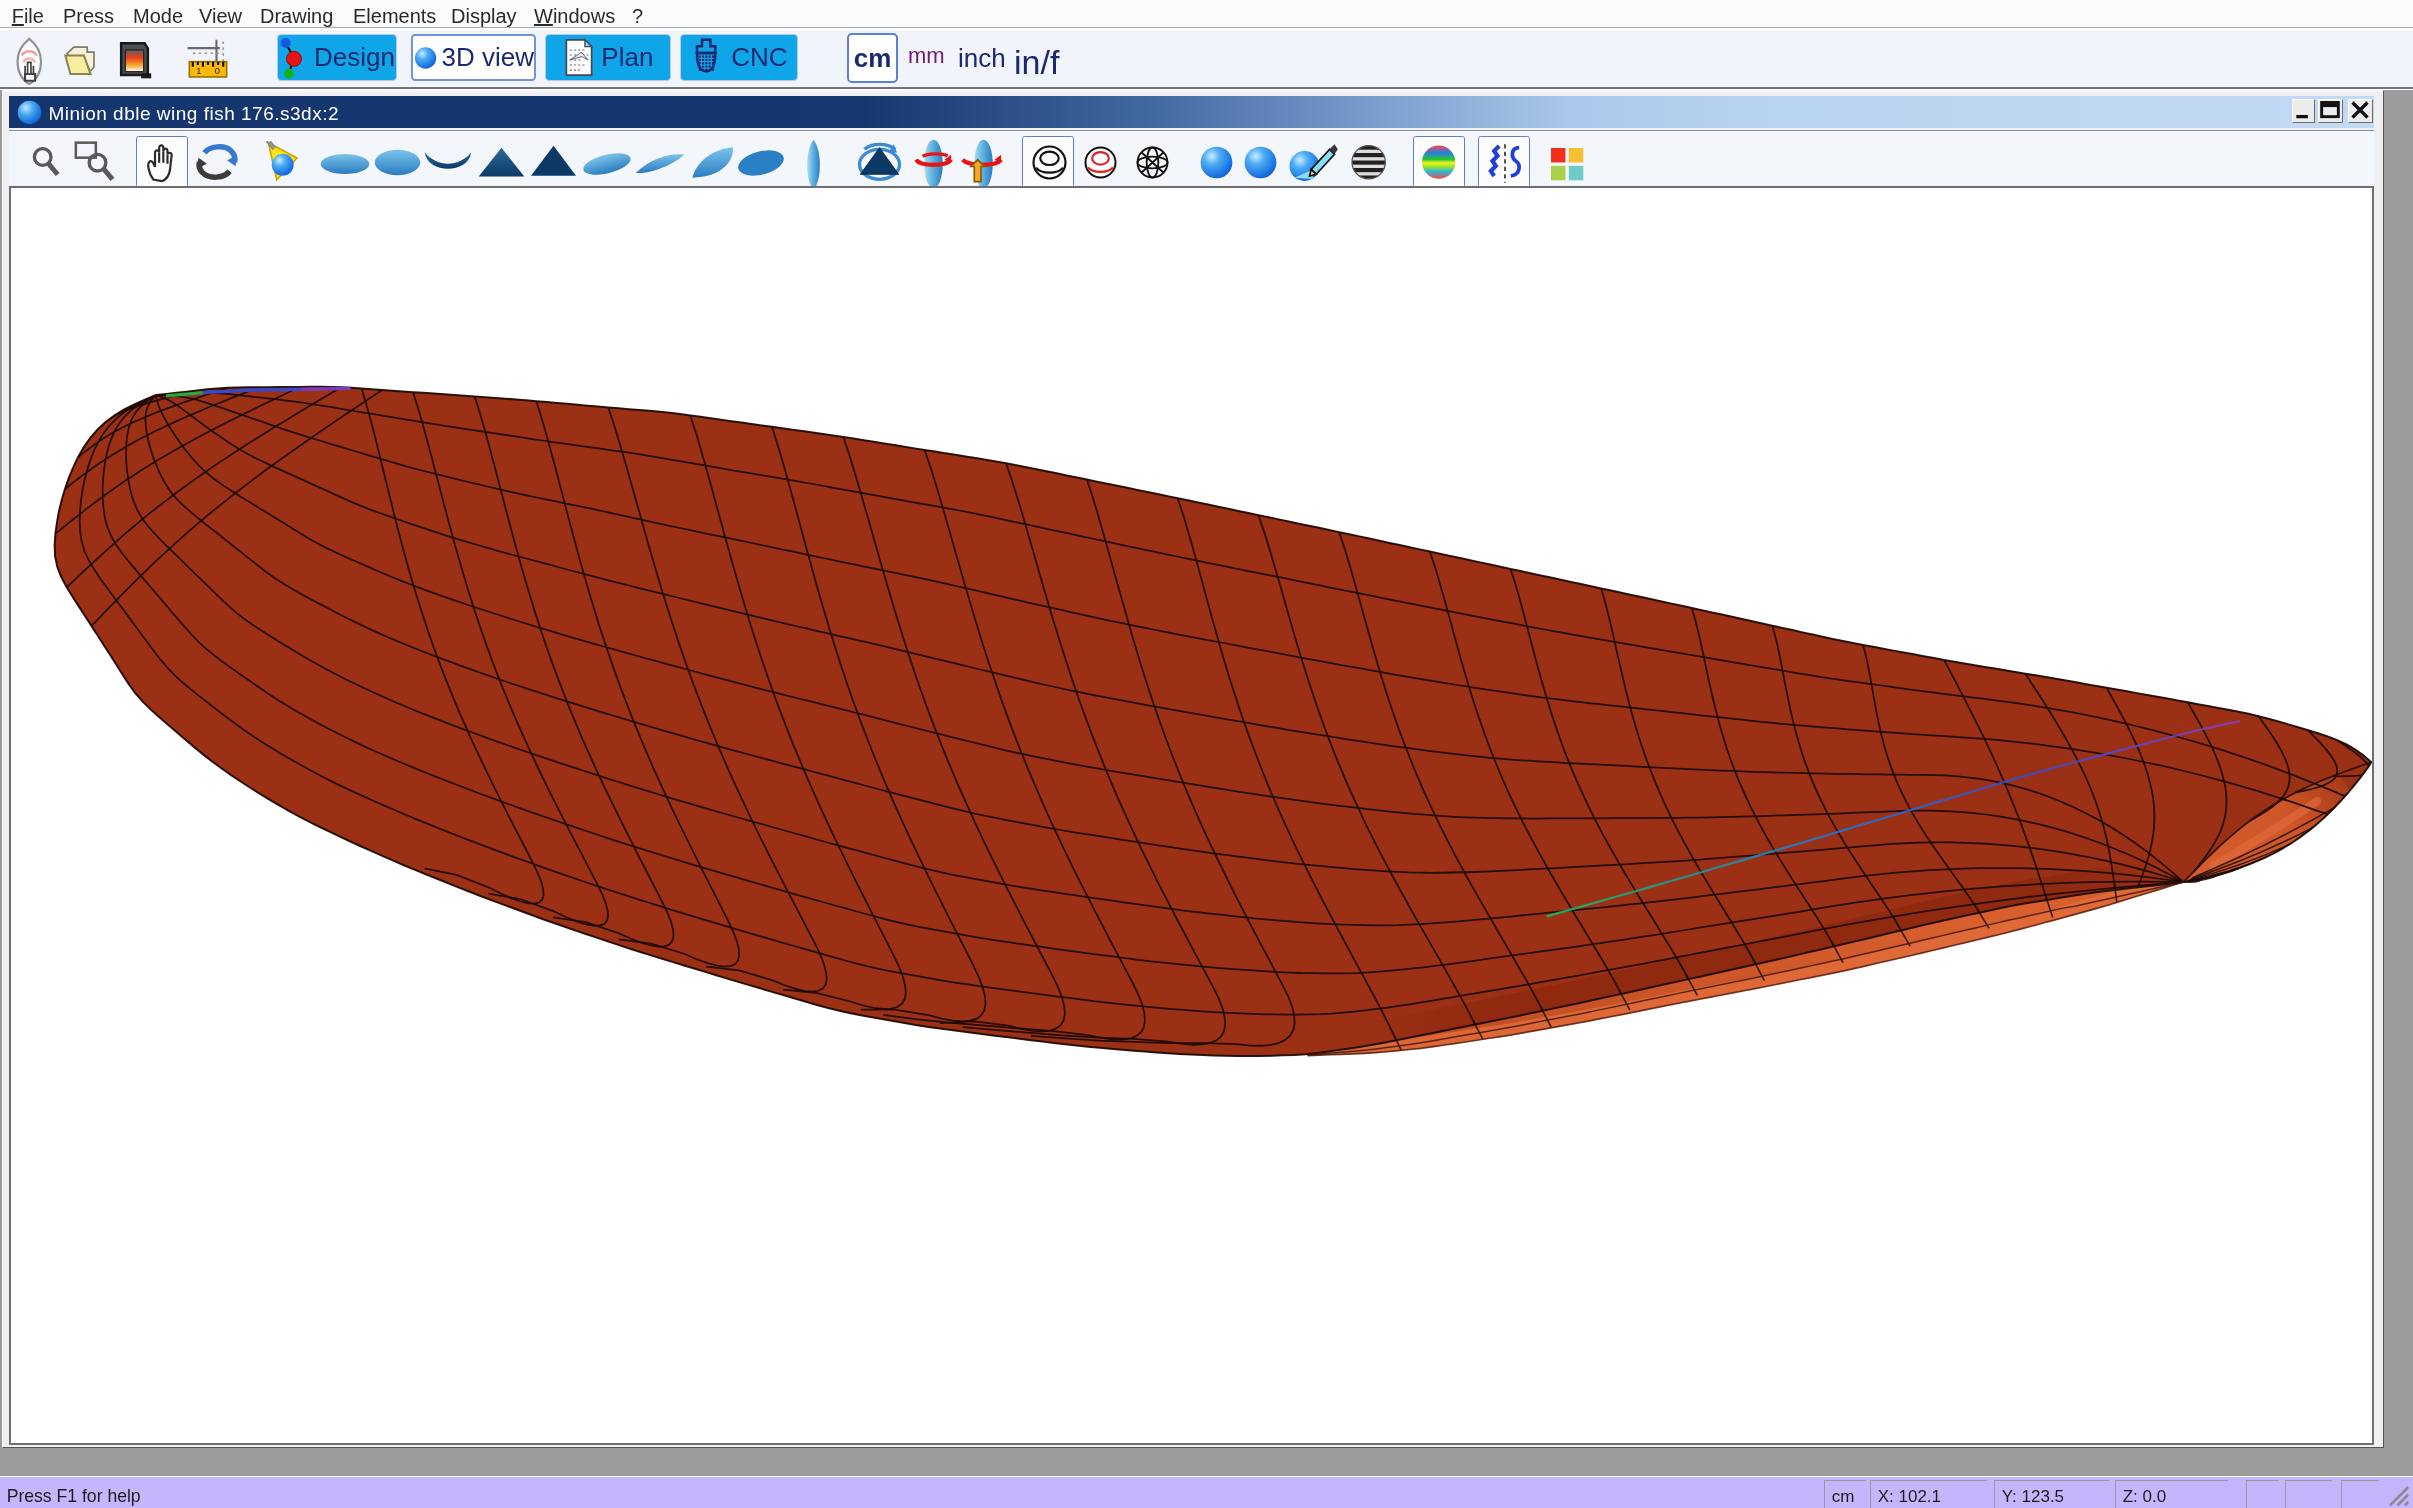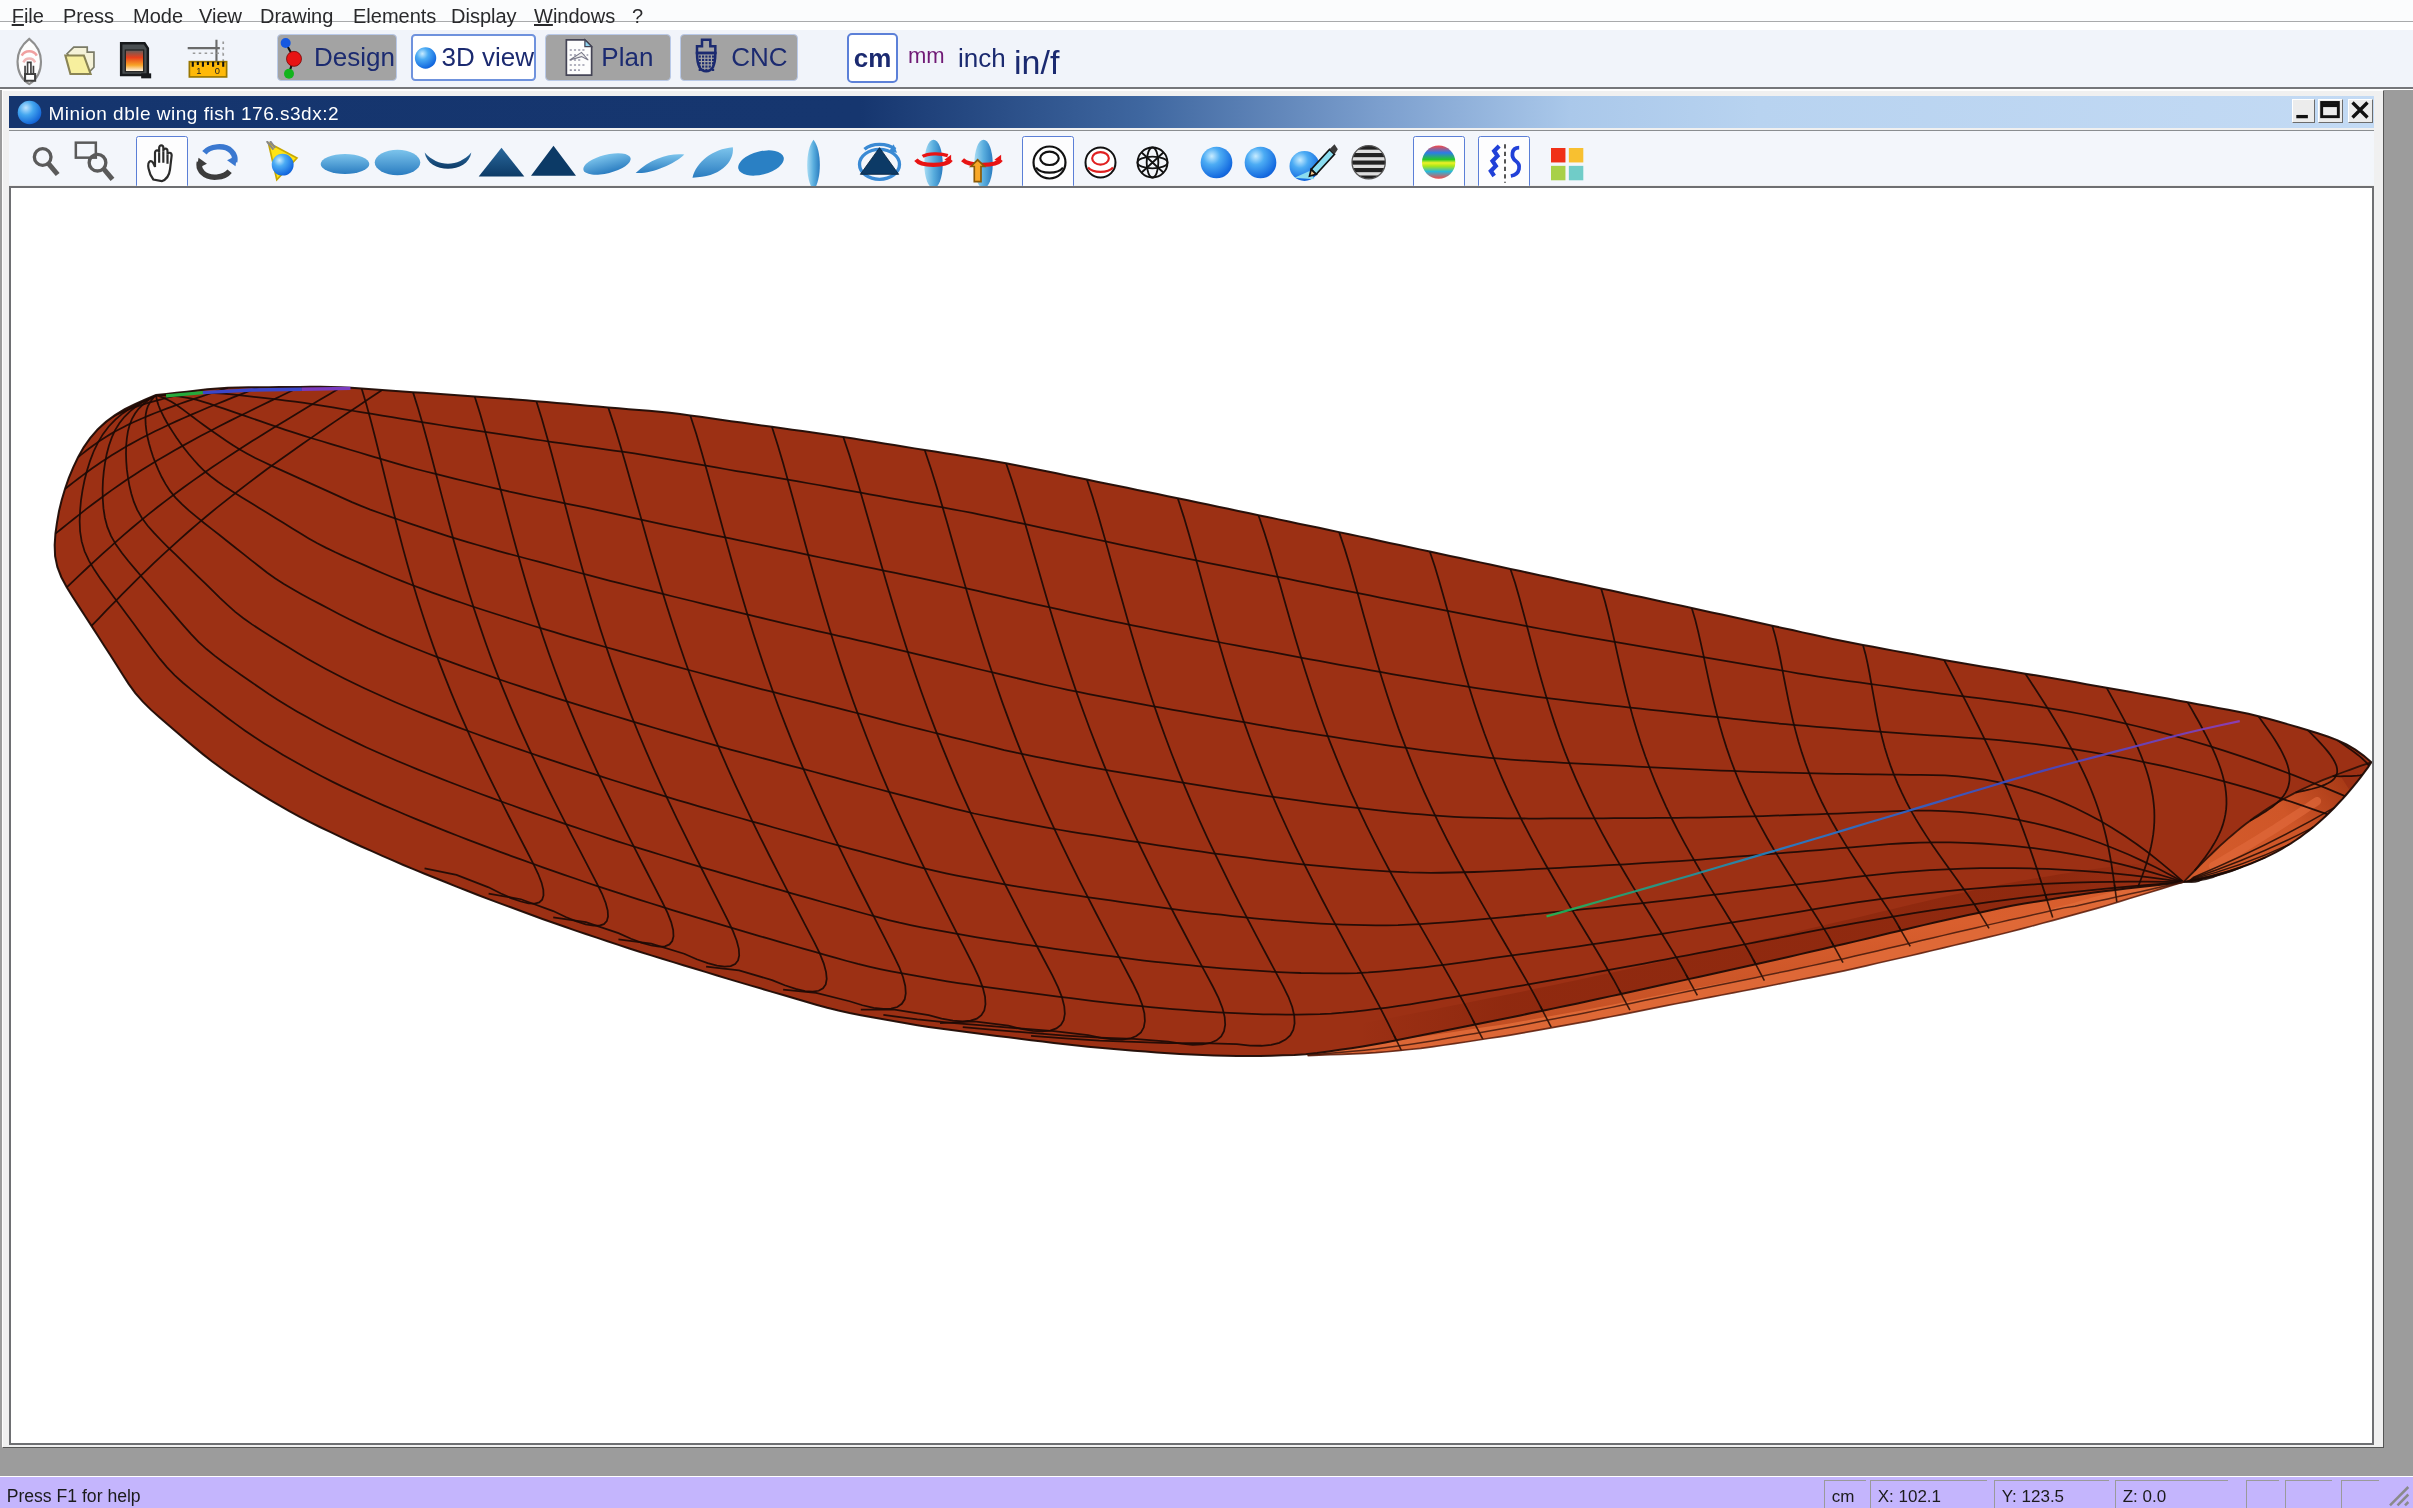--- a/index.html
+++ b/index.html
@@ -1,21 +1,21 @@
 <!DOCTYPE html>
 <html style="font-size:13.4px"><head><meta charset="utf-8">
 <style>
 *{margin:0;padding:0;box-sizing:border-box}
 html,body{width:2413px;height:1508px;overflow:hidden;background:#fff;
  font-family:"Liberation Sans",sans-serif;-webkit-font-smoothing:antialiased}
 .abs{position:absolute}
-#menubar{left:0;top:0;width:2413px;height:22px;background:#fbfcfd;border-bottom:1.7px solid #a9aaac}
+#menubar{left:0;top:0;width:2413px;height:28px;background:#fbfcfd;border-bottom:1.7px solid #a9aaac}
 #menubar>span{position:absolute;top:5px;font-size:20px;color:#2a2a2c}
 #toolbar{left:0;top:30px;width:2413px;height:59px;background:#f1f4fa;border-bottom:2.5px solid #75767a}
-.tbtn{position:absolute;top:4.2px;height:47px;background:#a3a3a3;border:1.7px solid #b9c9e8;border-radius:4.2px;
+.tbtn{position:absolute;top:4.2px;height:47px;background:#0ea5e9;border:1.7px solid #b9c9e8;border-radius:4.2px;
  color:#1b2a70;font-size:26px;display:flex;align-items:center;justify-content:center;white-space:nowrap}
 #mdibg{left:0;top:90px;width:2413px;height:1386px;background:#9c9c9c}
 #childwin{left:1.7px;top:90px;width:2382px;height:1358px;background:#f0f0f0;
  border-left:1.7px solid #fdfdfd;border-top:1.7px solid #fdfdfd;border-right:1.7px solid #555;border-bottom:1.7px solid #555}
 #titlebar{left:6.7px;top:5px;width:2365px;height:32px;
  background:linear-gradient(90deg,#15356e 0%,#16366f 36%,#3f67a0 48%,#7c9fce 58%,#aac8ea 66%,#b8d3f0 74%,#c3daf4 100%)}
 #titlebar .ttl{position:absolute;left:39px;top:6.7px;color:#fff;font-size:19px;font-weight:normal;letter-spacing:0.5px}
 #childtb{left:6.7px;top:39px;width:2365px;height:55px;background:#f3f6fb;border-top:1.7px solid #8a8d90}
 #canvas{left:6.7px;top:95px;width:2365px;height:1259px;background:#fff;border:2.5px solid #6e6f72;overflow:hidden}
 #statusbar{left:0;top:1476px;width:2413px;height:33px;background:#c4b5fd;border-top:1.7px solid #fff}

